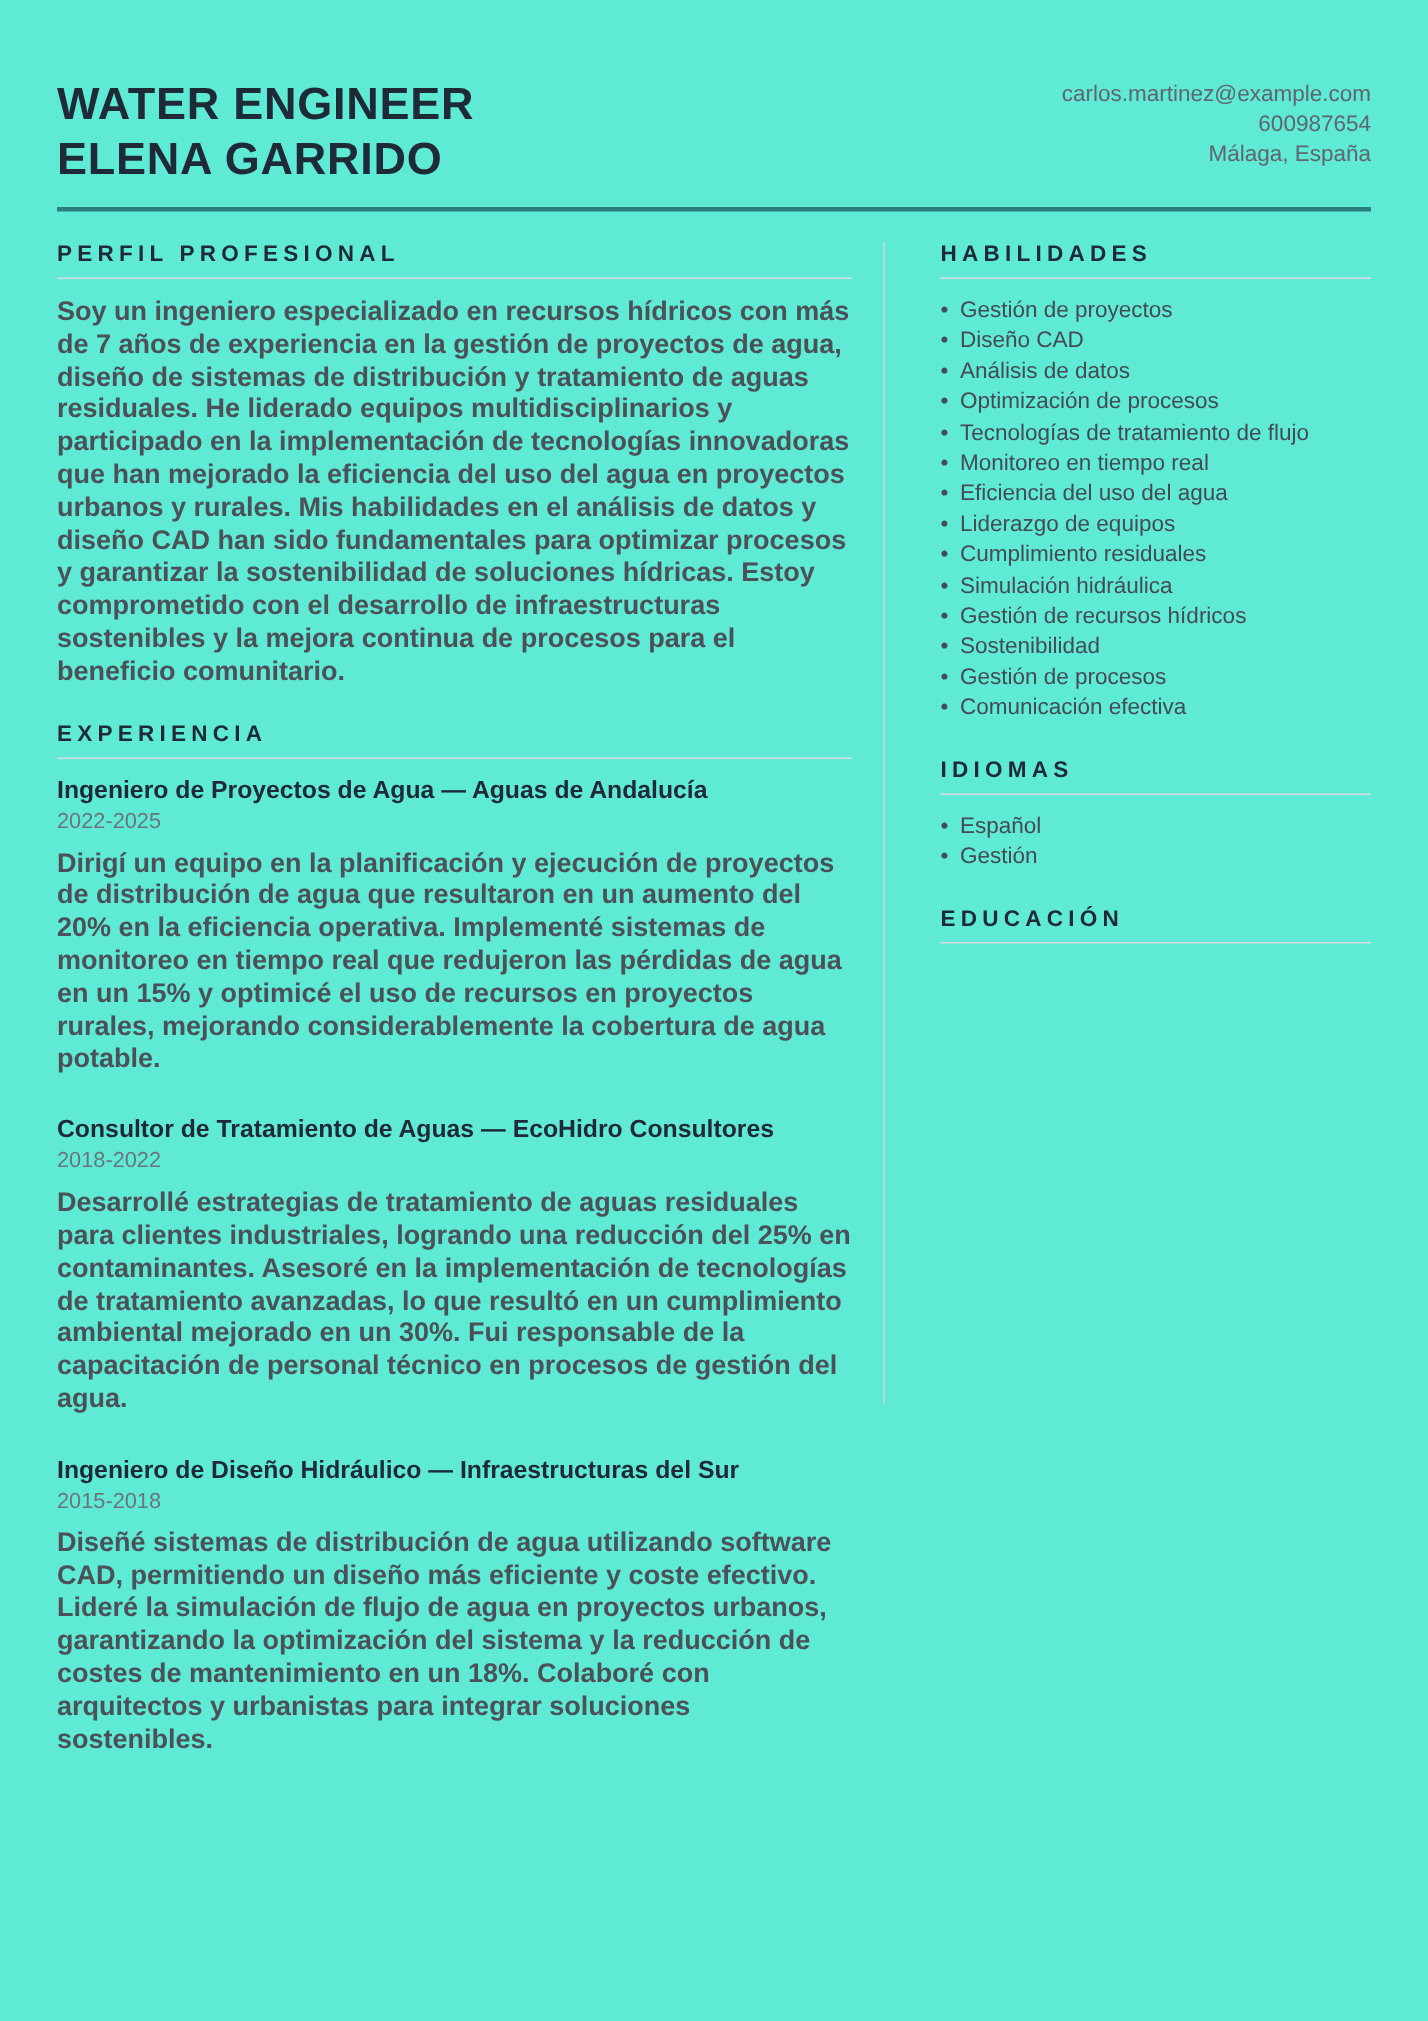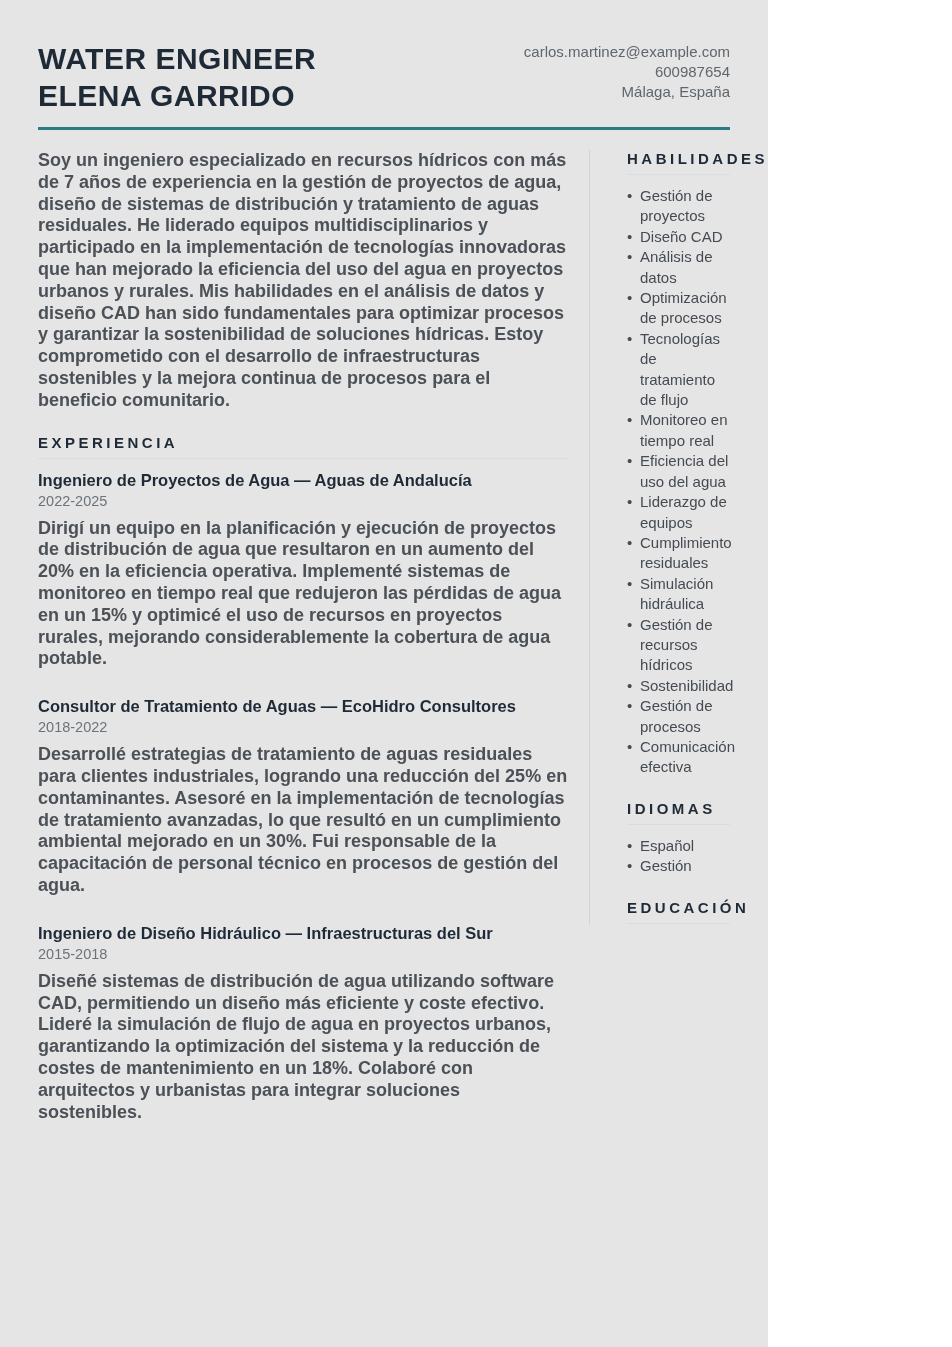--- a/index.html
+++ b/index.html
@@ -9,24 +9,24 @@
     --body-gray: #4b5157;
     --muted-gray: #6c737a;
     --line-gray: #d9dde1;
     --divider-gray: #ccd5dc;
   }
   * { margin: 0; padding: 0; box-sizing: border-box; }
   html, body { background: #ffffff; }
   body { font-family: "Liberation Sans", "DejaVu Sans", sans-serif; }
   .page {
     position: relative;
-    width: 768px;
+    width: 952px;
     height: 1347px;
-    background: #e5e5e5;
-    padding: 40px 38px 0 38px;
+    background: #5eead4;
+    padding: 51px 38px 0 38px;
     overflow: hidden;
   }
   
   .header { display: flex; justify-content: space-between; align-items: flex-start; }
   .name-block { color: var(--navy); font-weight: bold; font-size: 30px; line-height: 37px; letter-spacing: 0.5px; }
   .contact-block { text-align: right; color: #5f666d; font-size: 15px; line-height: 20px; padding-top: 2px; }
   .accent-rule { height: 3px; background: var(--accent); margin-top: 13px; border: none; }
   
   .columns { display: flex; margin-top: 20px; align-items: flex-start; }
   .col-left { width: 530px; flex: 0 0 530px; }
@@ -87,20 +87,21 @@
     </div>
   </div>
 
   <div class="accent-rule"></div>
 
   <div class="columns">
 
     <div class="col-left">
 
       <div class="section">
+        <div class="section-heading">PERFIL PROFESIONAL</div>
         <p class="body-text">Soy un ingeniero especializado en recursos hídricos con más de 7 años de experiencia en la gestión de proyectos de agua, diseño de sistemas de distribución y tratamiento de aguas residuales. He liderado equipos multidisciplinarios y participado en la implementación de tecnologías innovadoras que han mejorado la eficiencia del uso del agua en proyectos urbanos y rurales. Mis habilidades en el análisis de datos y diseño CAD han sido fundamentales para optimizar procesos y garantizar la sostenibilidad de soluciones hídricas. Estoy comprometido con el desarrollo de infraestructuras sostenibles y la mejora continua de procesos para el beneficio comunitario.</p>
       </div>
 
       <div class="section">
         <div class="section-heading">EXPERIENCIA</div>
         <div>
 
             <div class="job">
               <div class="job-title">Ingeniero de Proyectos de Agua — Aguas de Andalucía</div>
               <div class="job-dates">2022-2025</div>

